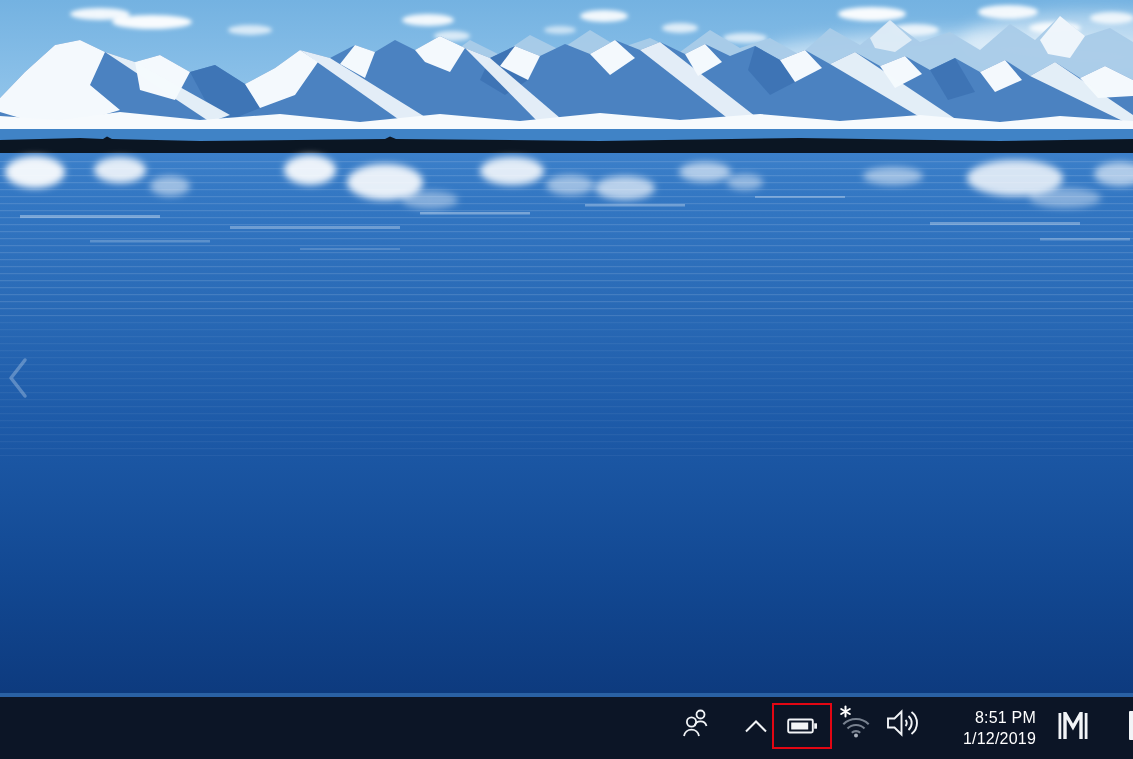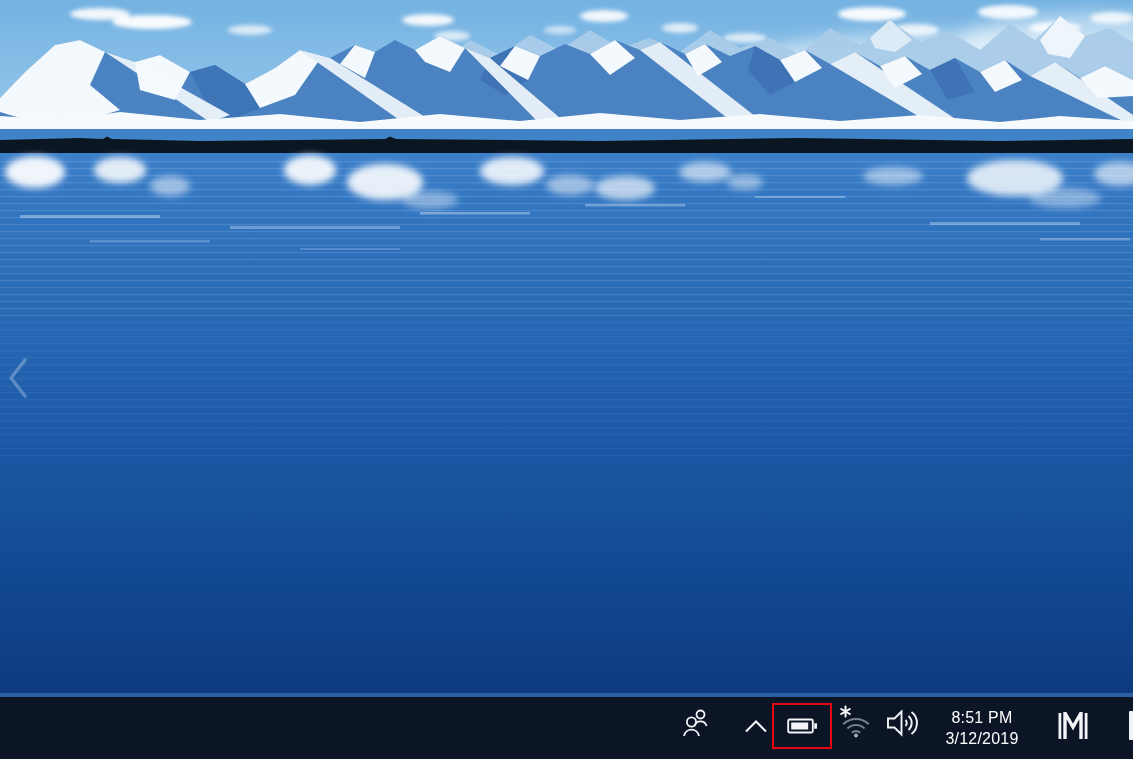--- a/index.html
+++ b/index.html
@@ -24,21 +24,21 @@
     display:flex;align-items:center;justify-content:center;
   }
   .annotation-box .tray-btn{position:static;}
   .btn-people{left:683px;top:11px;width:26px;height:32px;}
   .btn-chevron{left:743px;top:21px;width:26px;height:16px;}
   .btn-wifi{left:839px;top:8px;width:32px;height:34px;}
   .btn-volume{left:886px;top:11px;width:36px;height:30px;}
   .btn-mbadge{left:1057px;top:15px;width:32px;height:28px;}
   .clock{
     position:absolute;left:928px;top:4px;width:108px;height:54px;
-    display:flex;flex-direction:column;align-items:center;justify-content:center;
+    display:flex;flex-direction:column;align-items:flex-end;justify-content:center;
     gap:3px;background:transparent;border:0;padding:0;cursor:default;
   }
   .clock span{
     color:#ffffff;font-size:16px;line-height:18px;font-weight:400;
     letter-spacing:.2px;white-space:nowrap;
   }
   .edge-sliver{
     position:absolute;left:1129px;top:14px;width:4px;height:29px;
     background:#f2f4f7;border-radius:1px 0 0 1px;
   }
@@ -240,21 +240,21 @@
           <path d="M2,10.5 H8.5 L15.5,3.5 V26.5 L8.5,19.5 H2 Z"></path>
           <path d="M19.5,12 A4.2,4.2 0 0 1 19.5,18"></path>
           <path d="M22.5,8 A9.3,9.3 0 0 1 22.5,22"></path>
           <path d="M25.5,4 A13.8,13.8 0 0 1 25.5,26"></path>
         </g>
       </svg>
     </button>
 
     <button class="clock">
       <span>8:51 PM</span>
-      <span>3/12/2019</span>
+      <span>1/12/2019</span>
     </button>
 
     <button class="tray-btn btn-mbadge">
       <svg width="32" height="28" viewBox="0 0 32 28">
         <rect x="1.5" y="1" width="2.8" height="26" fill="#f2f4f7"></rect>
         <rect x="27.7" y="1" width="2.8" height="26" fill="#f2f4f7"></rect>
         <path d="M8,27 L8,1 L16,15 L24,1 L24,27" fill="none" stroke="#f2f4f7" stroke-width="3.4" stroke-linejoin="miter"></path>
       </svg>
     </button>
 

